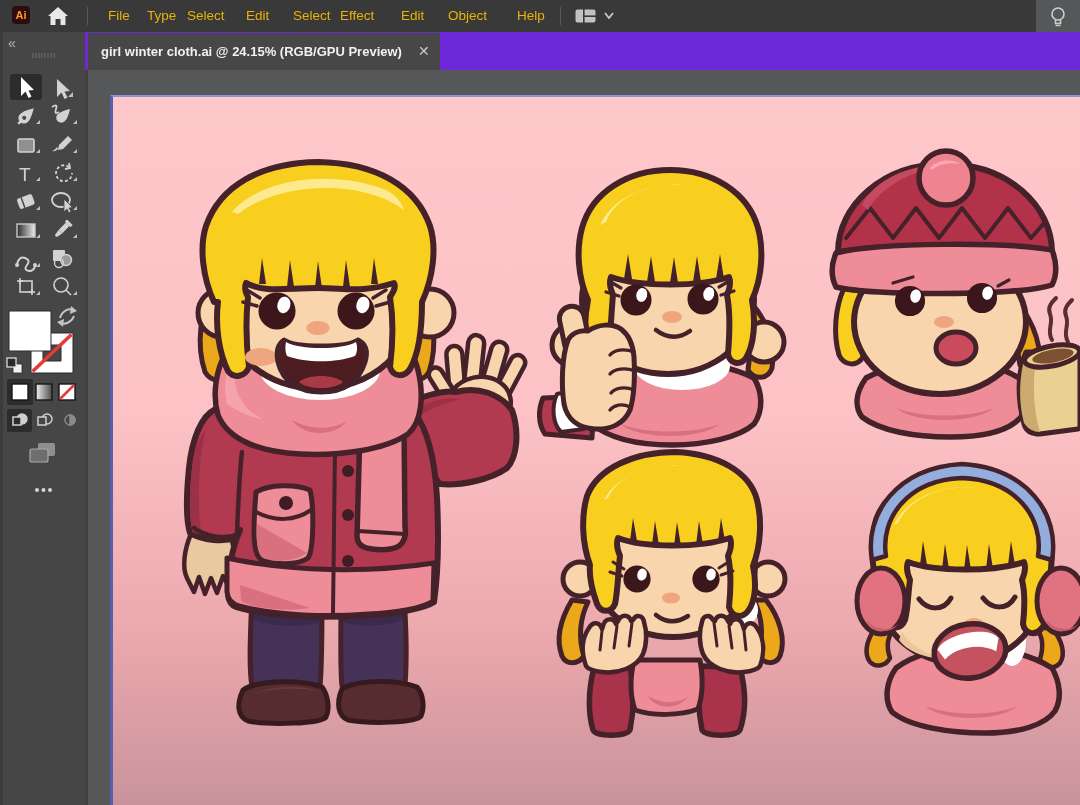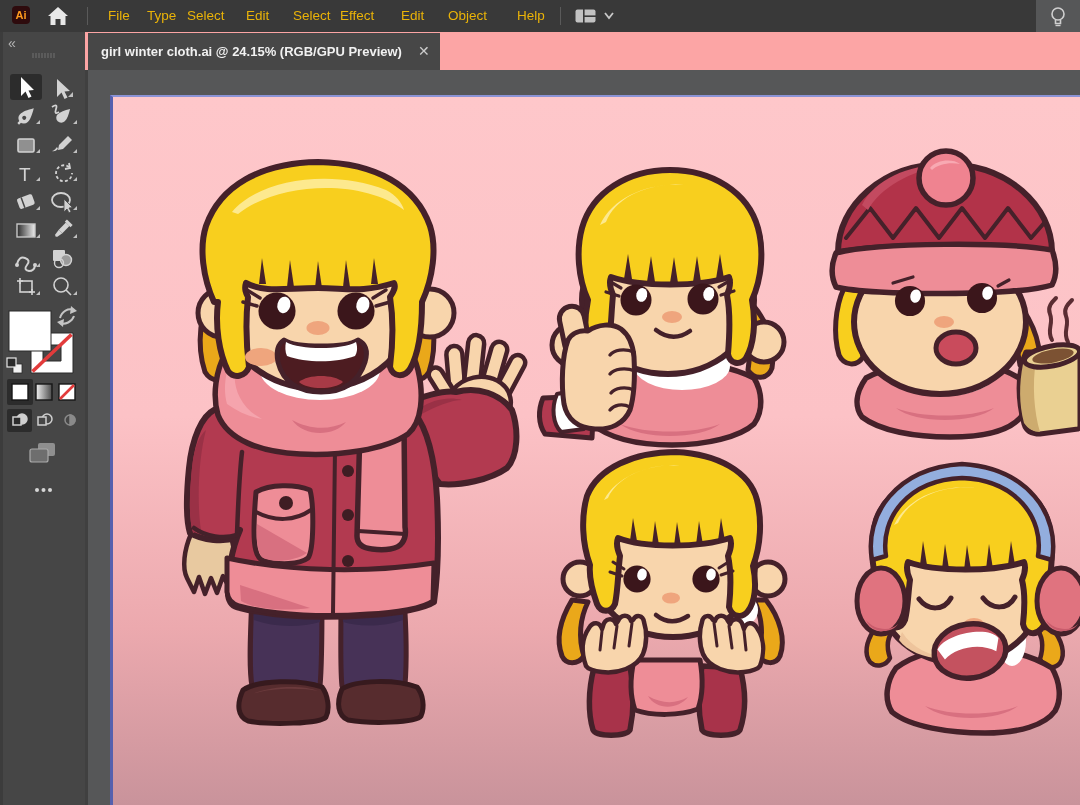--- a/index.html
+++ b/index.html
@@ -1,20 +1,20 @@
 <!DOCTYPE html>
 <html><head>
 <meta charset="utf-8">
 <style>
 html,body{margin:0;padding:0;width:1080px;height:805px;overflow:hidden;background:#565758;font-family:"Liberation Sans",sans-serif;}
 #root{position:absolute;left:0;top:0;width:1080px;height:805px;}
 #menubar{position:absolute;left:0;top:0;width:1036px;height:32px;background:#393939;}
 #ailogo{position:absolute;left:12px;top:6px;width:18px;height:18px;background:#2e0b0d;border-radius:4px;color:#ff9a1e;font-weight:bold;font-size:11px;text-align:center;line-height:18px;}
 .menuitem{position:absolute;top:0;height:32px;line-height:32px;color:#eab308;font-size:13.5px;}
-#tabrow{position:absolute;left:85px;top:32px;width:995px;height:38px;background:#fca5a5;}
+#tabrow{position:absolute;left:85px;top:32px;width:995px;height:38px;background:#6d28d9;}
 #tab{position:absolute;left:3px;top:1px;width:352px;height:37px;background:#474747;}
 #tabtext{position:absolute;left:13px;top:0;height:37px;line-height:37px;color:#f1f1f1;font-size:13px;font-weight:bold;}
 #tabx{position:absolute;left:330px;top:0;height:37px;line-height:36px;color:#cccccc;font-size:14px;}
 #leftpanel{position:absolute;left:0;top:32px;width:85px;height:773px;background:#464646;}
 #leftedge{position:absolute;left:0;top:32px;width:3px;height:773px;background:#3c3c3c;}
 #paneldiv{position:absolute;left:85px;top:70px;width:3px;height:735px;background:#404040;}
 #canvas{position:absolute;left:88px;top:70px;width:992px;height:735px;background:#565758;}
 #artboard{position:absolute;left:22px;top:25px;width:970px;height:710px;background:linear-gradient(#fec7ca 0%,#fcc2c6 45%,#eca9ae 75%,#c9939b 100%);border-left:3px solid #5560ae;border-top:2px solid #8b93d6;box-sizing:border-box;}
 svg{position:absolute;}
 </style>

